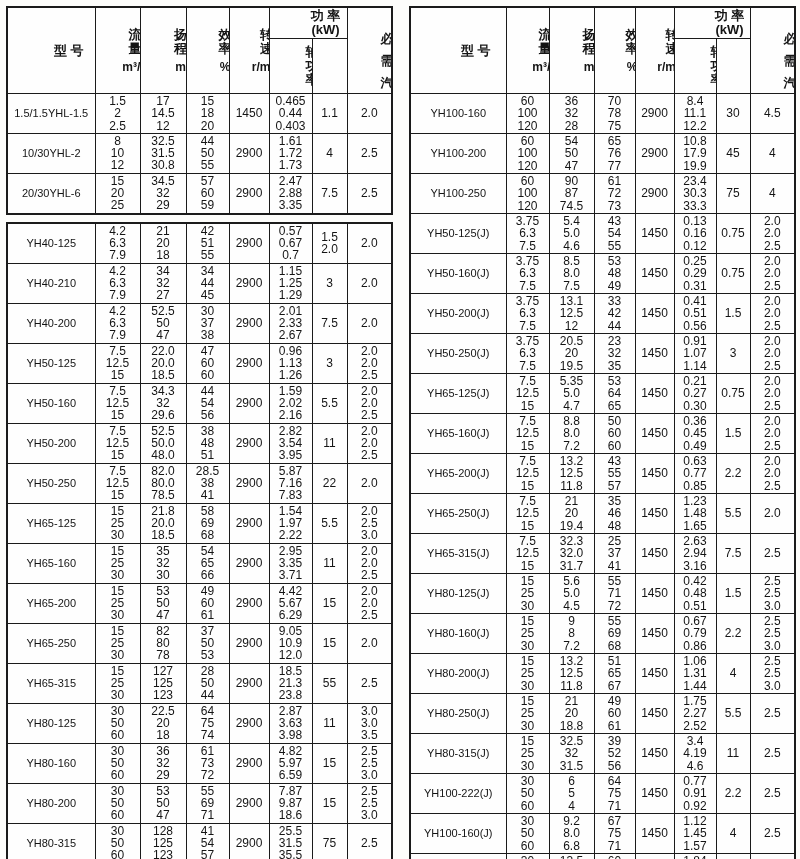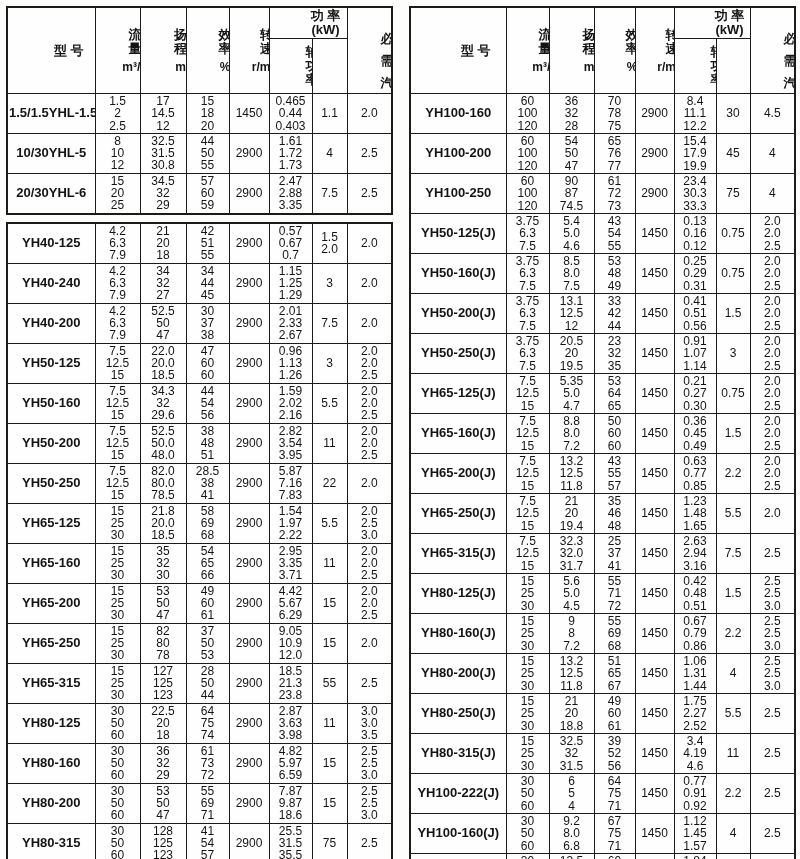--- a/index.html
+++ b/index.html
@@ -15,21 +15,21 @@
   thead th{font-weight:bold;font-size:13px;line-height:14px;padding-left:36px;}
   thead tr.h1 th{height:24px;}
   thead tr.h2 th{height:23px;}
   .stack{display:flex;flex-direction:column;justify-content:space-between;
          align-items:center;height:46px;padding:2px 0;}
   .unit{font-weight:bold;font-size:12px;}
   .npsh-l{font-size:12.5px;line-height:22px;}
   .motor-h{font-size:16px;line-height:13px;}
   tbody td{font-size:12px;line-height:12.3px;white-space:pre-line;height:36px;}
   table.block-b tbody td, table.right tbody td{height:37px;}
-  tbody td.model{font-size:13px;white-space:nowrap;font-weight:bold;}
+  tbody td.model{font-size:11px;white-space:nowrap;}
 </style>
 </head>
 <body>
 
 <div id="sheet">
 
   <div class="col-left">
     <table class="block-a">
       <colgroup>
         <col style="width:88px">
@@ -94,21 +94,21 @@
 18
 20</td>
             <td>1450</td>
             <td>0.465
 0.44
 0.403</td>
             <td>1.1</td>
             <td>2.0</td>
           </tr>
           <tr>
-            <td class="model">10/30YHL-5</td>
+            <td class="model">10/30YHL-2</td>
             <td>8
 10
 12</td>
             <td>32.5
 31.5
 30.8</td>
             <td>44
 50
 55</td>
             <td>2900</td>
@@ -164,21 +164,21 @@
 55</td>
             <td>2900</td>
             <td>0.57
 0.67
 0.7</td>
             <td>1.5
 2.0</td>
             <td>2.0</td>
           </tr>
           <tr>
-            <td class="model">YH40-240</td>
+            <td class="model">YH40-210</td>
             <td>4.2
 6.3
 7.9</td>
             <td>34
 32
 27</td>
             <td>34
 44
 45</td>
             <td>2900</td>
@@ -538,21 +538,21 @@
             <td>60
 100
 120</td>
             <td>54
 50
 47</td>
             <td>65
 76
 77</td>
             <td>2900</td>
-            <td>15.4
+            <td>10.8
 17.9
 19.9</td>
             <td>45</td>
             <td>4</td>
           </tr>
           <tr>
             <td class="model">YH100-250</td>
             <td>60
 100
 120</td>

